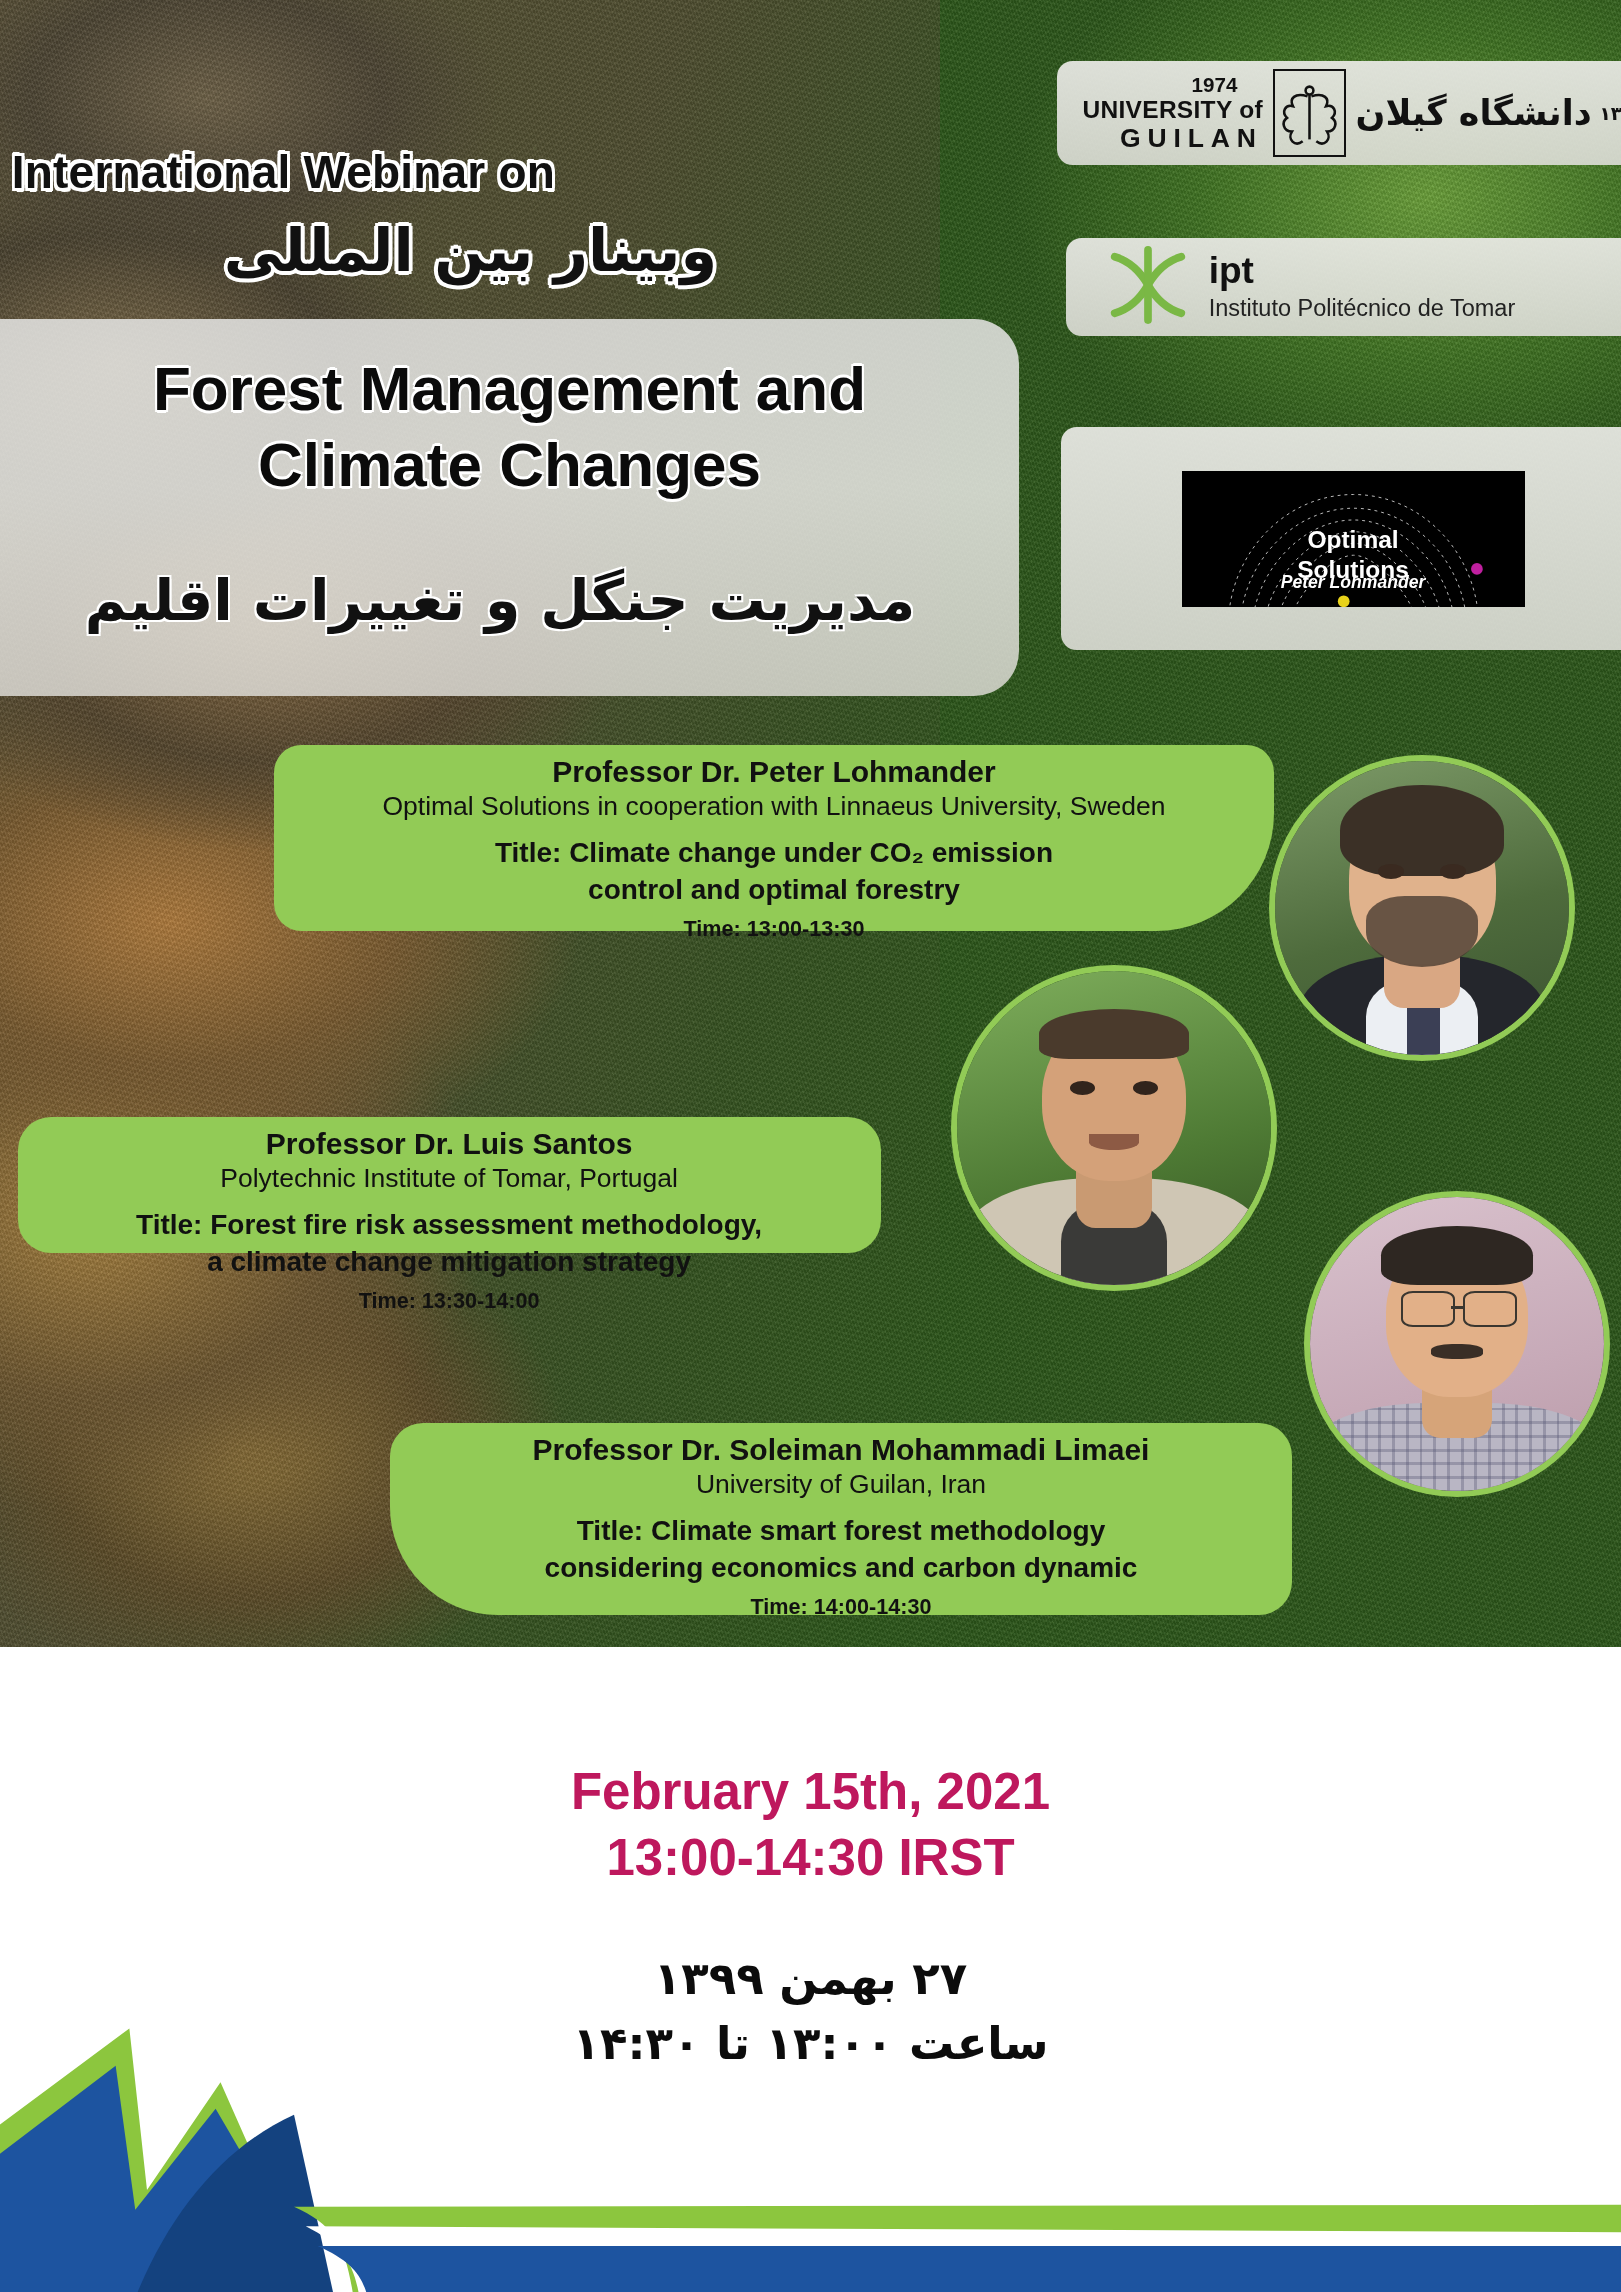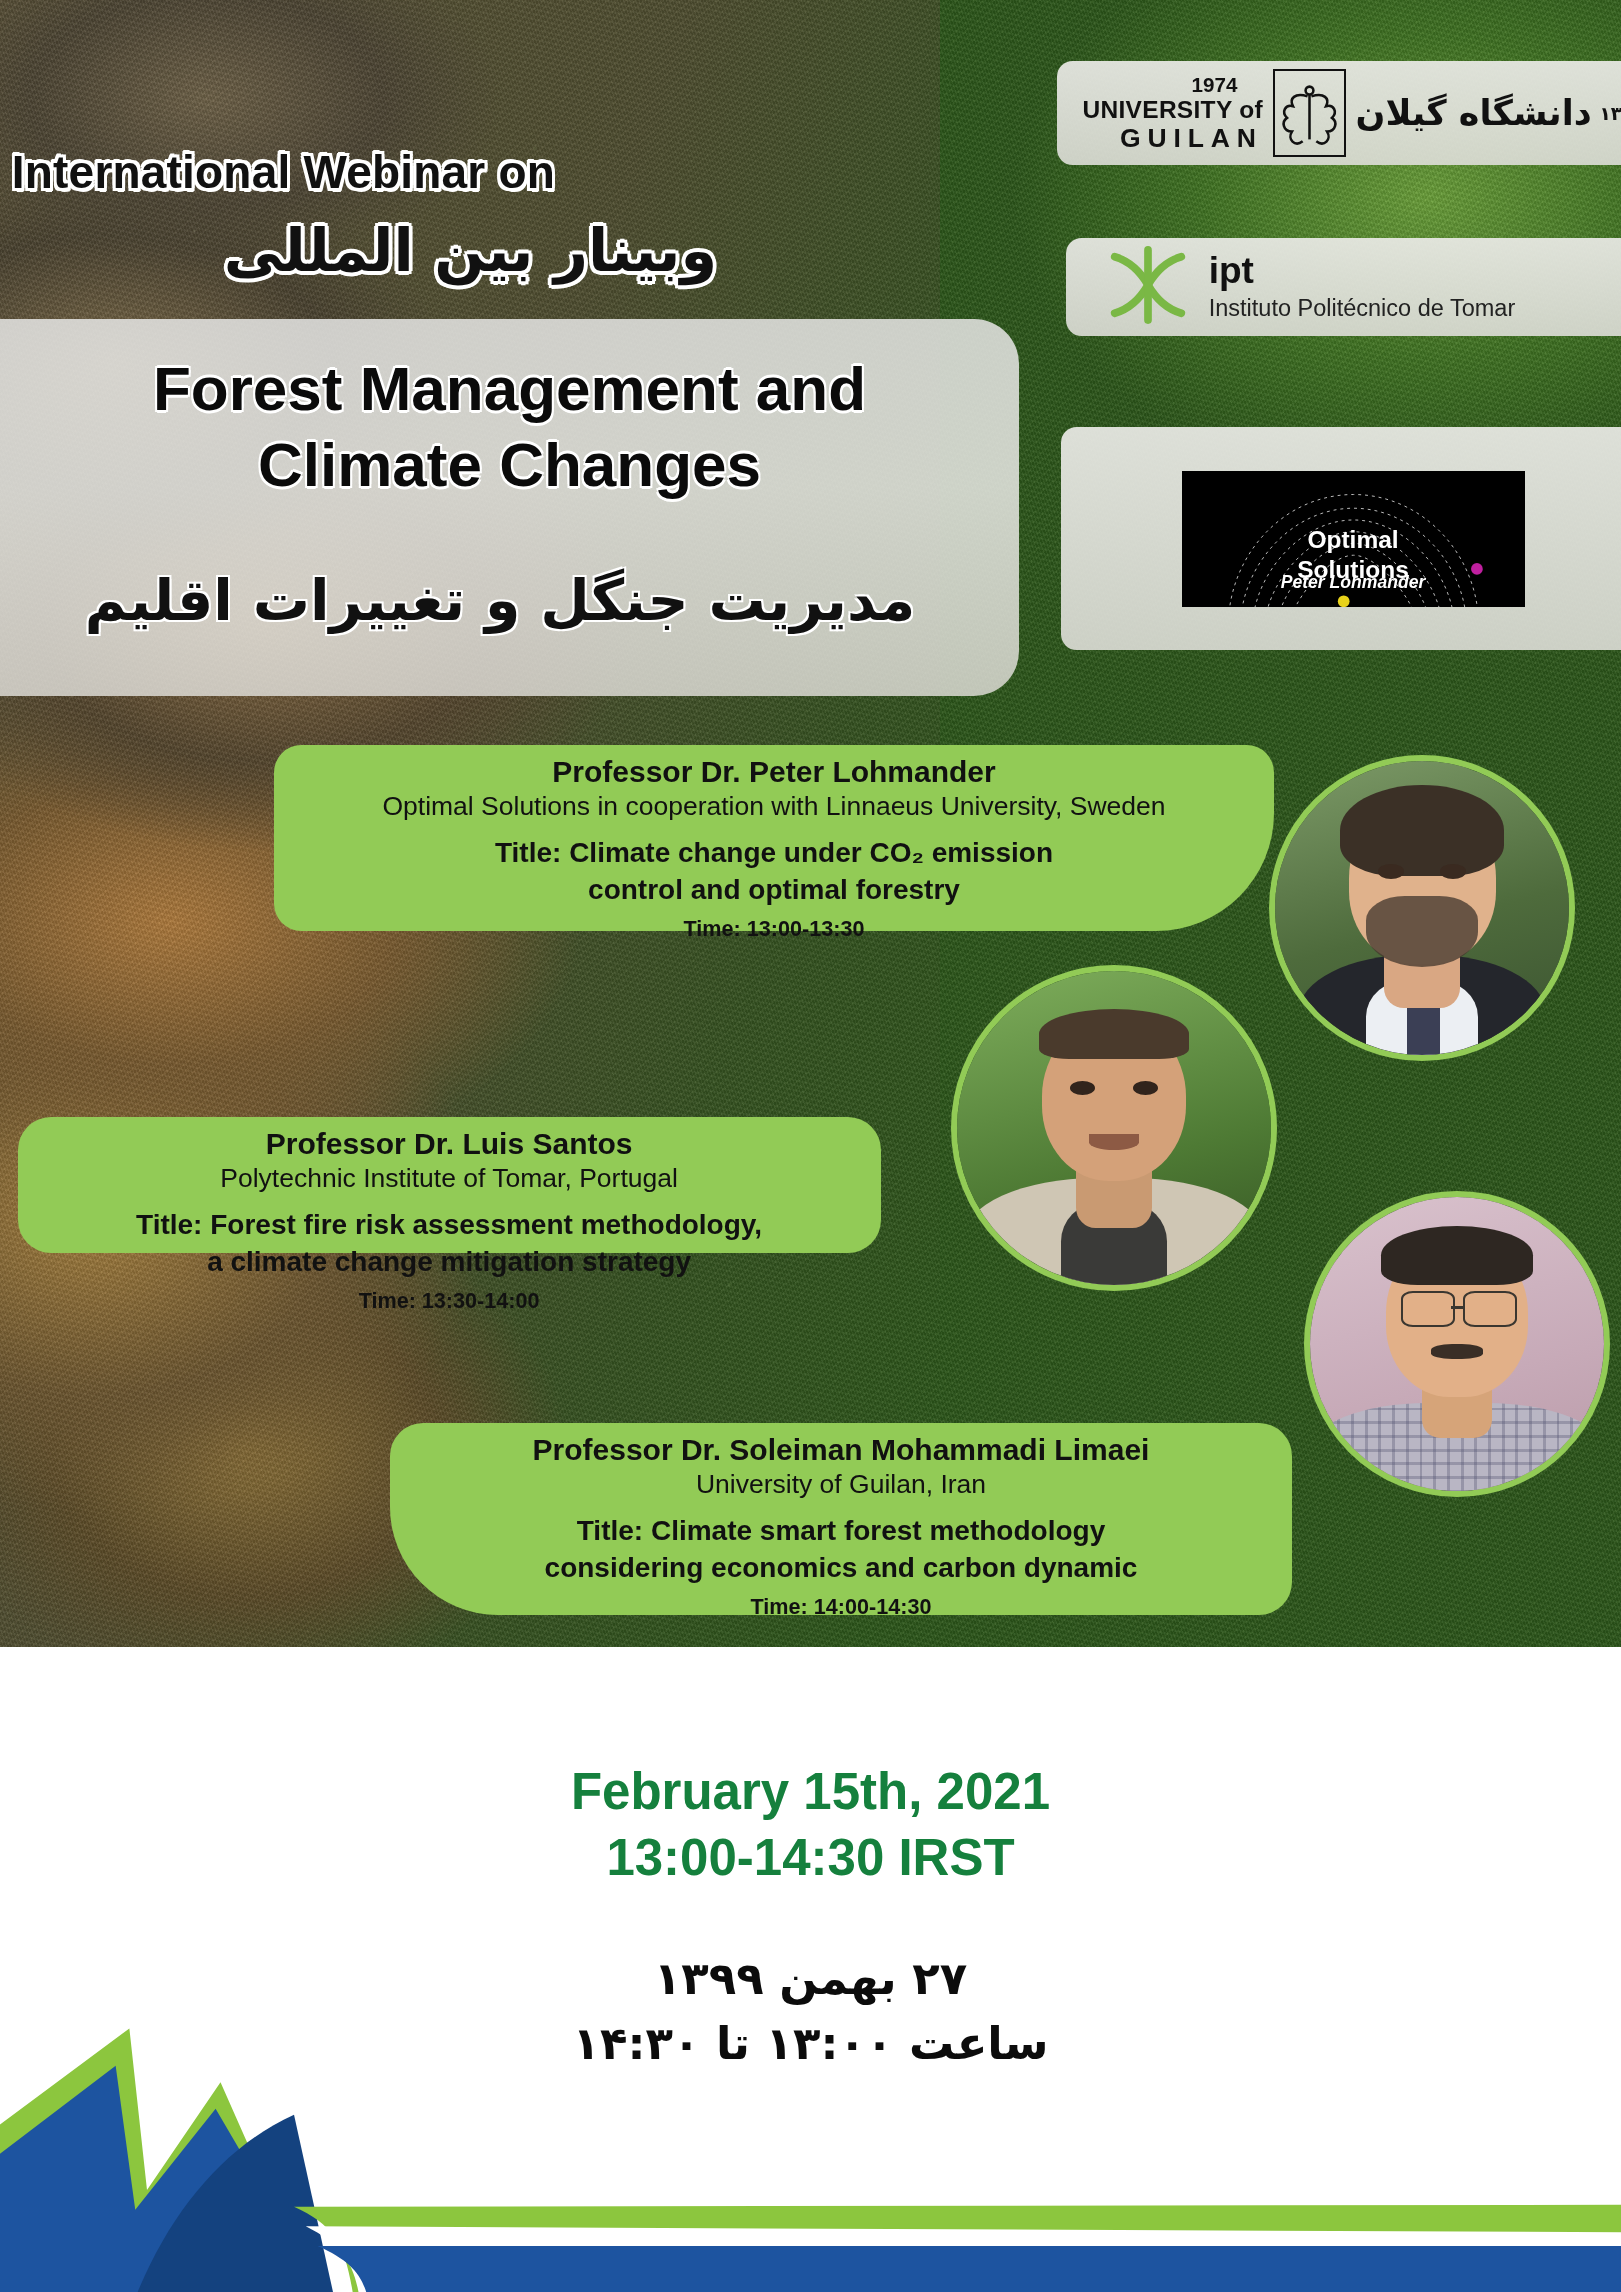--- a/index.html
+++ b/index.html
@@ -164,21 +164,21 @@
   .f3-neck{position:absolute;left:38%;top:58%;width:24%;height:24%;background:#d6a479;border-radius:26%;}
   .f3-head{position:absolute;left:26%;top:14%;width:48%;height:54%;background:#e2b088;border-radius:47% 47% 45% 45%;}
   .f3-hair{position:absolute;left:24%;top:10%;width:52%;height:20%;background:#2e2722;border-radius:50% 50% 24% 24%;}
   .f3-glassL{position:absolute;left:31%;top:32%;width:17%;height:11%;border:2.9px solid #3a3630;border-radius:22%;}
   .f3-glassR{position:absolute;left:52%;top:32%;width:17%;height:11%;border:2.9px solid #3a3630;border-radius:22%;}
   .f3-bridge{position:absolute;left:48%;top:37%;width:4%;height:2.9px;background:#3a3630;}
   .f3-stache{position:absolute;left:41%;top:50%;width:18%;height:5%;background:#3a2e26;border-radius:40%;}
 
   
   .date-en{position:absolute;left:0;top:1759px;width:1621px;text-align:center;
-    font-size:51px;font-weight:bold;color:#15803d;line-height:1.3;}
+    font-size:51px;font-weight:bold;color:#be185d;line-height:1.3;}
   .date-fa{position:absolute;left:0;top:1946px;width:1621px;text-align:center;direction:rtl;
     font-size:45px;font-weight:bold;color:#0c0c0c;line-height:1.45;
     font-family:"DejaVu Sans","Liberation Sans",sans-serif;}
 
   
   .footer{position:absolute;left:0;bottom:0;width:1621px;height:294px;}
 </style>
 </head>
 <body>
 

